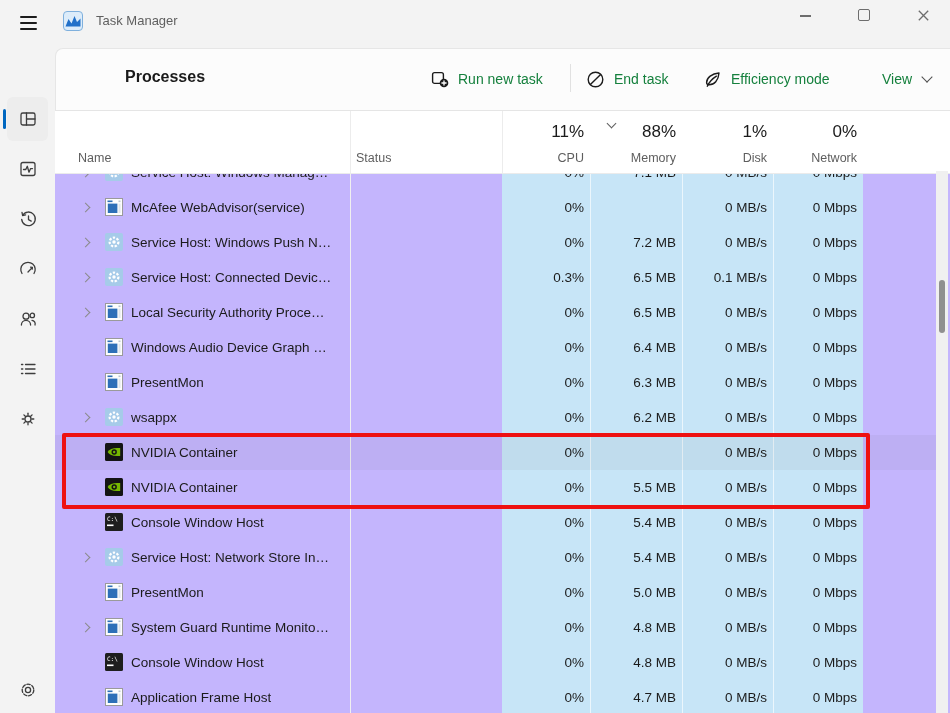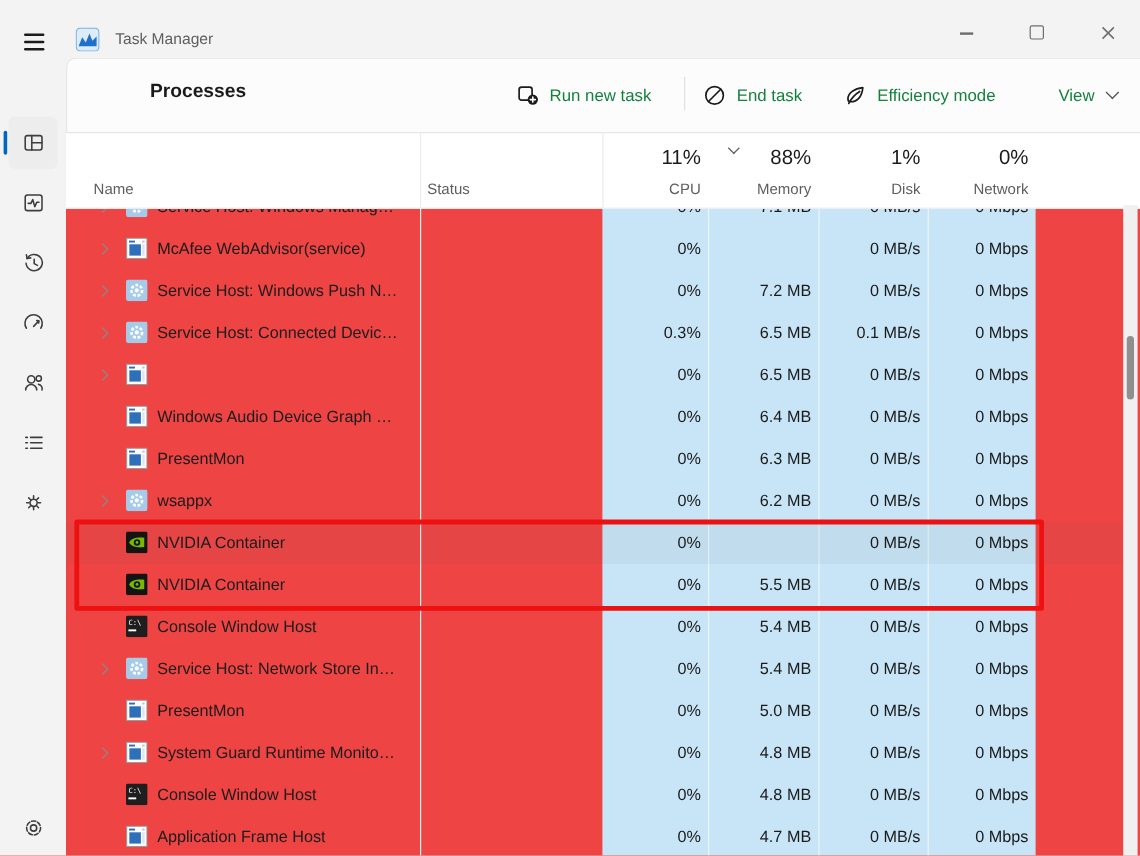--- a/index.html
+++ b/index.html
@@ -5,21 +5,21 @@
   html,body{margin:0;padding:0;}
   body{
     width:950px;height:713px;overflow:hidden;position:relative;
     background:#f3f3f3;
     font-family:"Liberation Sans",sans-serif;
     color:#1b1b1b;
     -webkit-font-smoothing:antialiased;
   }
 
   
-  .titlebar{position:absolute;left:0;top:12px;width:950px;height:48px;}
+  .titlebar{position:absolute;left:0;top:0;width:950px;height:48px;}
   .hamburger{position:absolute;left:14px;top:9px;width:28px;height:28px;border-radius:4px;
     display:flex;flex-direction:column;justify-content:center;gap:4.5px;align-items:center;cursor:pointer;}
   .hamburger i{display:block;width:17px;height:1.6px;background:#1b1b1b;border-radius:1px;}
   .appicon{position:absolute;left:63px;top:11px;width:20px;height:20px;}
   .apptitle{position:absolute;left:96px;top:13px;font-size:13px;color:#5f5f5f;}
   .capbtn{position:absolute;top:0;width:46px;height:30px;display:flex;align-items:center;justify-content:center;color:#6d6d6d;}
   .minglyph{width:11px;height:1.4px;background:#6d6d6d;margin-top:2px;}
   .maxglyph{width:10px;height:10px;border:1.3px solid #6d6d6d;border-radius:2px;}
 
   
@@ -48,21 +48,21 @@
     border-top:1px solid #e5e5e5;border-bottom:1px solid #ebebeb;box-sizing:content-box;z-index:3;}
   .h-label{position:absolute;bottom:8px;font-size:12.5px;color:#5e5e5e;}
   .h-vline{position:absolute;top:0;bottom:0;width:1px;background:#ececec;}
   .hcol{position:absolute;top:0;bottom:0;text-align:right;}
   .hcol .pct{position:absolute;top:11px;right:6px;font-size:17px;color:#1b1b1b;}
   .hcol .lbl{position:absolute;bottom:8px;right:6px;font-size:12.5px;color:#5e5e5e;}
   .sortchev{position:absolute;left:553px;top:9px;width:6px;height:6px;border-right:1.3px solid #5e5e5e;
     border-bottom:1.3px solid #5e5e5e;transform:rotate(45deg);}
 
   
-  .tbody{position:absolute;left:55px;right:0;top:155px;bottom:0;overflow:hidden;background:#ef4444;z-index:1;}
+  .tbody{position:absolute;left:55px;right:0;top:155px;bottom:0;overflow:hidden;background:#c4b5fd;z-index:1;}
   .heat{position:absolute;left:447px;width:361px;top:0;bottom:0;background:#c7e5f7;}
   .heat-div{position:absolute;top:0;bottom:0;width:1px;background:rgba(255,255,255,0.65);}
   .body-vline{position:absolute;left:295px;top:0;bottom:0;width:1px;background:#f0f0f0;}
   .row{position:absolute;left:0;right:14px;height:35px;cursor:default;}
   .row.hl{background:rgba(90,90,90,0.06);}
   .chev{position:absolute;left:27px;top:14px;width:6px;height:6px;border-right:1.4px solid #8a8a8a;
     border-top:1.4px solid #8a8a8a;transform:rotate(45deg);cursor:pointer;}
   .picon{position:absolute;left:50px;top:8px;width:18px;height:18px;}
   .pname{position:absolute;left:76px;top:0;line-height:35px;font-size:13.5px;color:#1b1b1b;
     white-space:nowrap;max-width:218px;overflow:hidden;}
@@ -298,20 +298,21 @@
       </div>
       <div class="row" style="top: 140px;">
         <span class="chev"></span>
         <span class="picon"><svg width="18" height="18" viewBox="0 0 18 18">
             <rect x="0.5" y="0.5" width="17" height="17" fill="#fdfdfd" stroke="#9a9a9a"></rect>
             <rect x="2.5" y="2.5" width="5" height="1.6" fill="#2d6fb8"></rect>
             <rect x="13.5" y="2.5" width="2" height="1.6" fill="#b9c6d2"></rect>
             <rect x="2.8" y="5.6" width="9.6" height="9.4" fill="#2d6fb8"></rect>
             <rect x="13.5" y="5.6" width="2" height="9.4" fill="#dfe5ea"></rect>
           </svg></span>
+        <span class="pname">Local Security Authority Proce…</span>
         <span class="cell c-cpu">0%</span>
         <span class="cell c-mem">6.5 MB</span>
         <span class="cell c-disk">0 MB/s</span>
         <span class="cell c-net">0 Mbps</span>
       </div>
       <div class="row" style="top: 175px;">
         <span class="picon"><svg width="18" height="18" viewBox="0 0 18 18">
             <rect x="0.5" y="0.5" width="17" height="17" fill="#fdfdfd" stroke="#9a9a9a"></rect>
             <rect x="2.5" y="2.5" width="5" height="1.6" fill="#2d6fb8"></rect>
             <rect x="13.5" y="2.5" width="2" height="1.6" fill="#b9c6d2"></rect>

